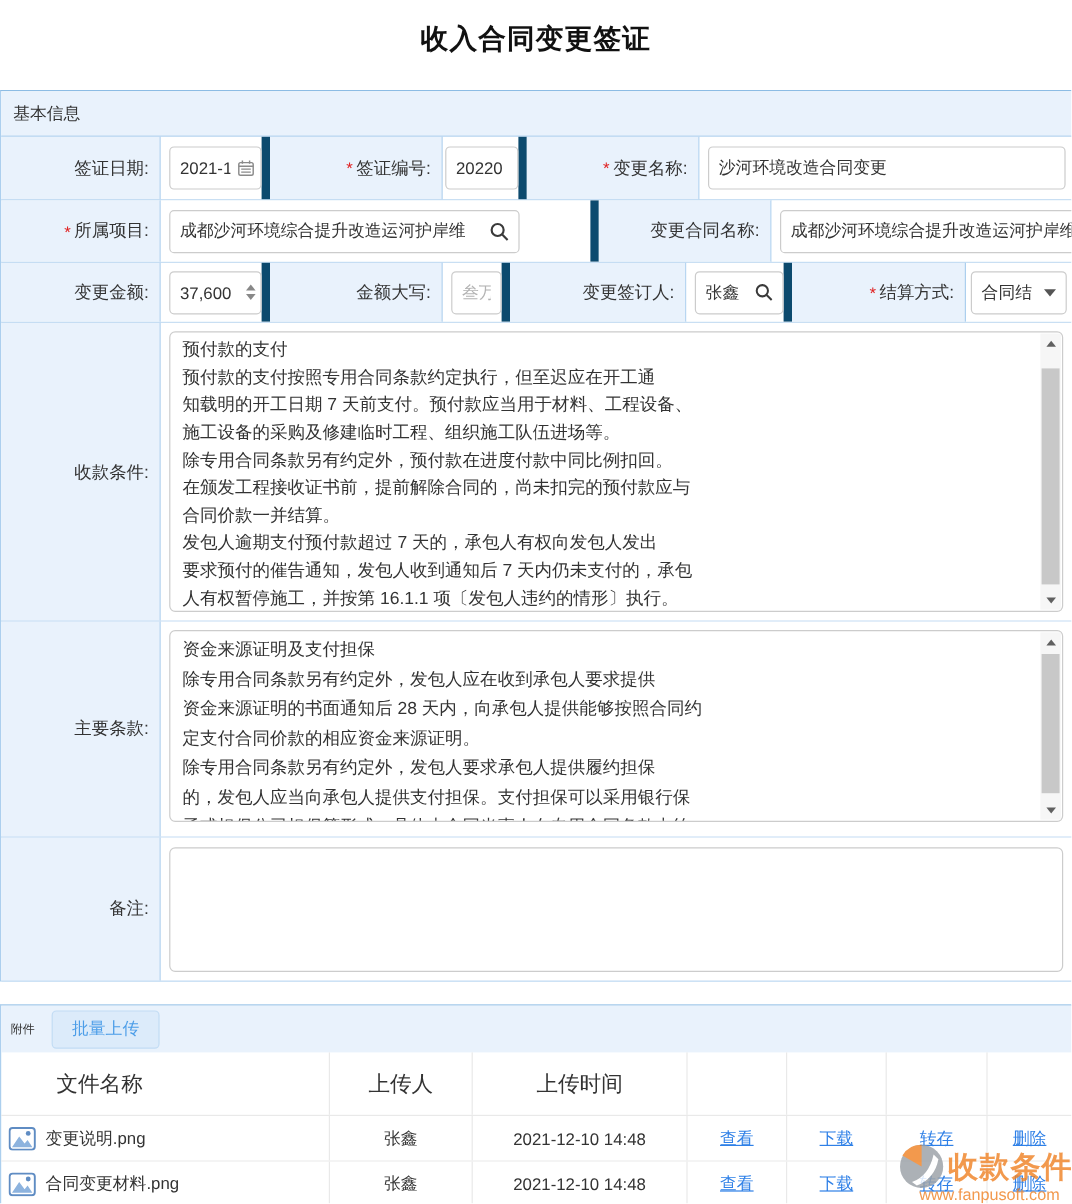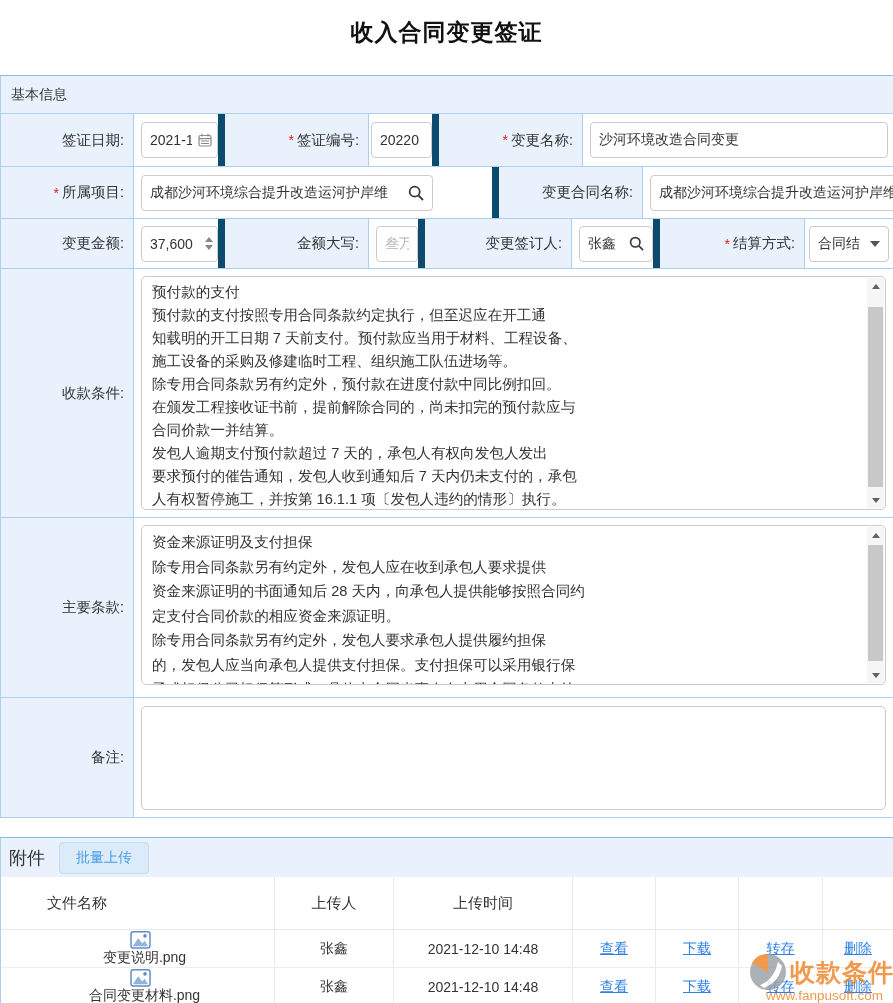--- a/index.html
+++ b/index.html
@@ -40,30 +40,30 @@
   .sbar { position:absolute; top:1px; bottom:1px; right:1px; width:17px; background:#f6f6f6; }
   .sarr { height:16px; display:flex; align-items:center; justify-content:center; }
   .sarr .u { width:0;height:0;border-left:4px solid transparent;border-right:4px solid transparent;border-bottom:5px solid #606060; }
   .sarr .d { width:0;height:0;border-left:4px solid transparent;border-right:4px solid transparent;border-top:5px solid #606060; }
   .sarr.bottom { position:absolute; bottom:0; left:0; right:0; }
   .sthumb { position:absolute; left:1px; width:15px; background:#c8c8c8; }
 
   
   .gap { height:19px; }
   .attach-header { height:39px; background:#e9f2fc; display:flex; align-items:center; padding-left:8px; }
-  .attach-label { font-size:18px; color:#333; }
+  .attach-label { font-size:10px; color:#333; }
   .batch-btn { margin-left:14px; background:#dcebfa; color:#4b9de8; border:1px solid #c2dcf4;
                border-radius:4px; font-size:14px; padding:6px 16px; font-family:inherit; cursor:pointer; }
-  .ft-h { display:flex; height:53px; border-bottom:1px solid #e9e9e9; font-size:15px; color:#333; }
+  .ft-h { display:flex; height:53px; border-bottom:1px solid #e9e9e9; font-size:18px; color:#333; }
   .ft-r { display:flex; height:38px; border-bottom:1px solid #ededed; font-size:14px; color:#333; }
   .fc { border-right:1px solid #e9e9e9; display:flex; align-items:center; justify-content:center; flex:none; height:100%; }
   .fc.name { justify-content:flex-start; }
   .fc.last { border-right:none; flex:1 1 auto; }
   .ft-h .fc.name { padding-left:46px; }
-  .ft-r .fc.name { padding-left:6px;flex-direction:column; }
+  .ft-r .fc.name { padding-left:6px; }
   .fname { margin-left:8px; }
   .alink { color:#2f80e7; text-decoration:underline; font-size:14px; cursor:pointer; }
 
   
   .watermark { position:absolute; left:748px; top:952px; width:150px; opacity:.82; z-index:5; pointer-events:none; }
   .wm-row { display:flex; align-items:center; }
   .wm-brand { font-size:25px; font-weight:700; color:#ef8327; letter-spacing:1px; margin-left:2px; }
   .wm-url { font-size:13.5px; color:#ef8327; margin-left:18px; margin-top:-4px; }
 </style>
 </head>

